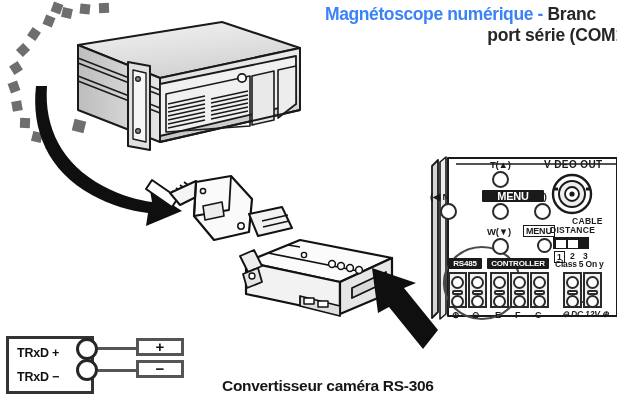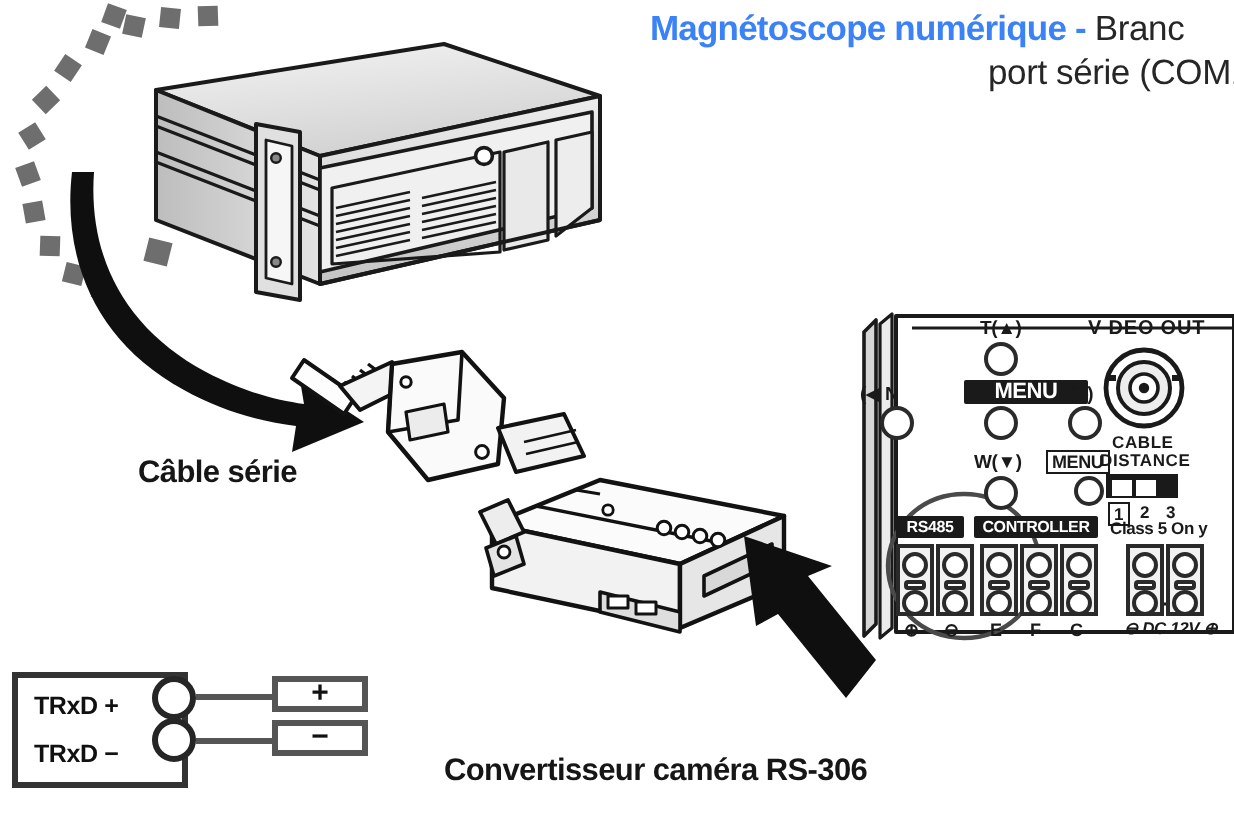--- a/index.html
+++ b/index.html
@@ -27,21 +27,21 @@
   }
   #headline .line1 { white-space: nowrap; }
   #headline .line2 { text-align: right; padding-right: 0px; white-space: nowrap; }
   .hl-bold {
     font-weight: bold;
     font-size: 17.5px;
     letter-spacing: -0.4px;
     color: #3b82f6;
   }
   .hl-reg {
-    font-weight: normal;
+    font-weight: bold;
     font-size: 17.5px;
     letter-spacing: -0.2px;
     color: #262626;
   }
 
   
   .caption-bold {
     font-weight: bold;
     font-size: 15.5px;
     letter-spacing: -0.3px;
@@ -353,21 +353,20 @@
 
   <div id="headline" class="abs">
     <div class="line1">
       <span class="hl-bold">Magnétoscope numérique</span><span class="hl-bold"> - </span><span class="hl-reg">Branc</span>
     </div>
     <div class="line2">
       <span class="hl-reg">port série (COM1</span>
     </div>
   </div>
 
-  <div id="cable-label" class="abs caption-bold">Câble série</div>
 
   <div id="converter-label" class="abs caption-bold">Convertisseur caméra RS-306</div>
 
   <div id="terminal-block" class="abs">
     <span class="term-label" id="term-label-plus">TRxD +</span>
     <span class="term-label" id="term-label-minus">TRxD −</span>
   </div>
   <div class="term-circle abs" id="term-circle-plus"></div>
   <div class="term-circle abs" id="term-circle-minus"></div>
   <div class="term-wire abs" id="term-wire-plus"></div>
@@ -386,21 +385,21 @@
 
     <div class="cam-btn" style="left:68px;  top:17px; width:17px; height:17px;"></div>
     <div class="cam-btn" style="left:16px;  top:49px; width:17px; height:17px;"></div>
     <div class="cam-btn" style="left:68px;  top:49px; width:17px; height:17px;"></div>
     <div class="cam-btn" style="left:110px; top:49px; width:17px; height:17px;"></div>
     <div class="cam-btn" style="left:68px;  top:84px; width:17px; height:17px;"></div>
     <div class="cam-btn" style="left:113px; top:84px; width:15px; height:15px;"></div>
 
     <div class="cam-text" style="left:120px; top:5px; font-size:10px; letter-spacing:0.4px;">V DEO OUT</div>
 
-    <div class="cam-text" style="left:132px; top:62px; font-size:8.5px; letter-spacing:0.3px;">CABLE</div>
+    <div class="cam-text" style="left:148px; top:62px; font-size:8.5px; letter-spacing:0.3px;">CABLE</div>
     <div class="cam-text" style="left:126px; top:71px; font-size:8.5px; letter-spacing:0.3px;">DISTANCE</div>
 
     <div class="abs" style="left:129px; top:83px; width:36px; height:12px; border:2px solid #1a1a1a; background:#1a1a1a; box-sizing:border-box;">
       <div class="abs" style="left:1px; top:1px; width:10px; height:8px; background:#fff;"></div>
       <div class="abs" style="left:13px; top:1px; width:10px; height:8px; background:#fff;"></div>
     </div>
     <div class="cam-text" style="left:130px; top:97px; font-size:8.5px; border:1.4px solid #1a1a1a; padding:0 2px; line-height:10px;">1</div>
     <div class="cam-text" style="left:146px; top:97px; font-size:8.5px;">2</div>
     <div class="cam-text" style="left:159px; top:97px; font-size:8.5px;">3</div>
 

